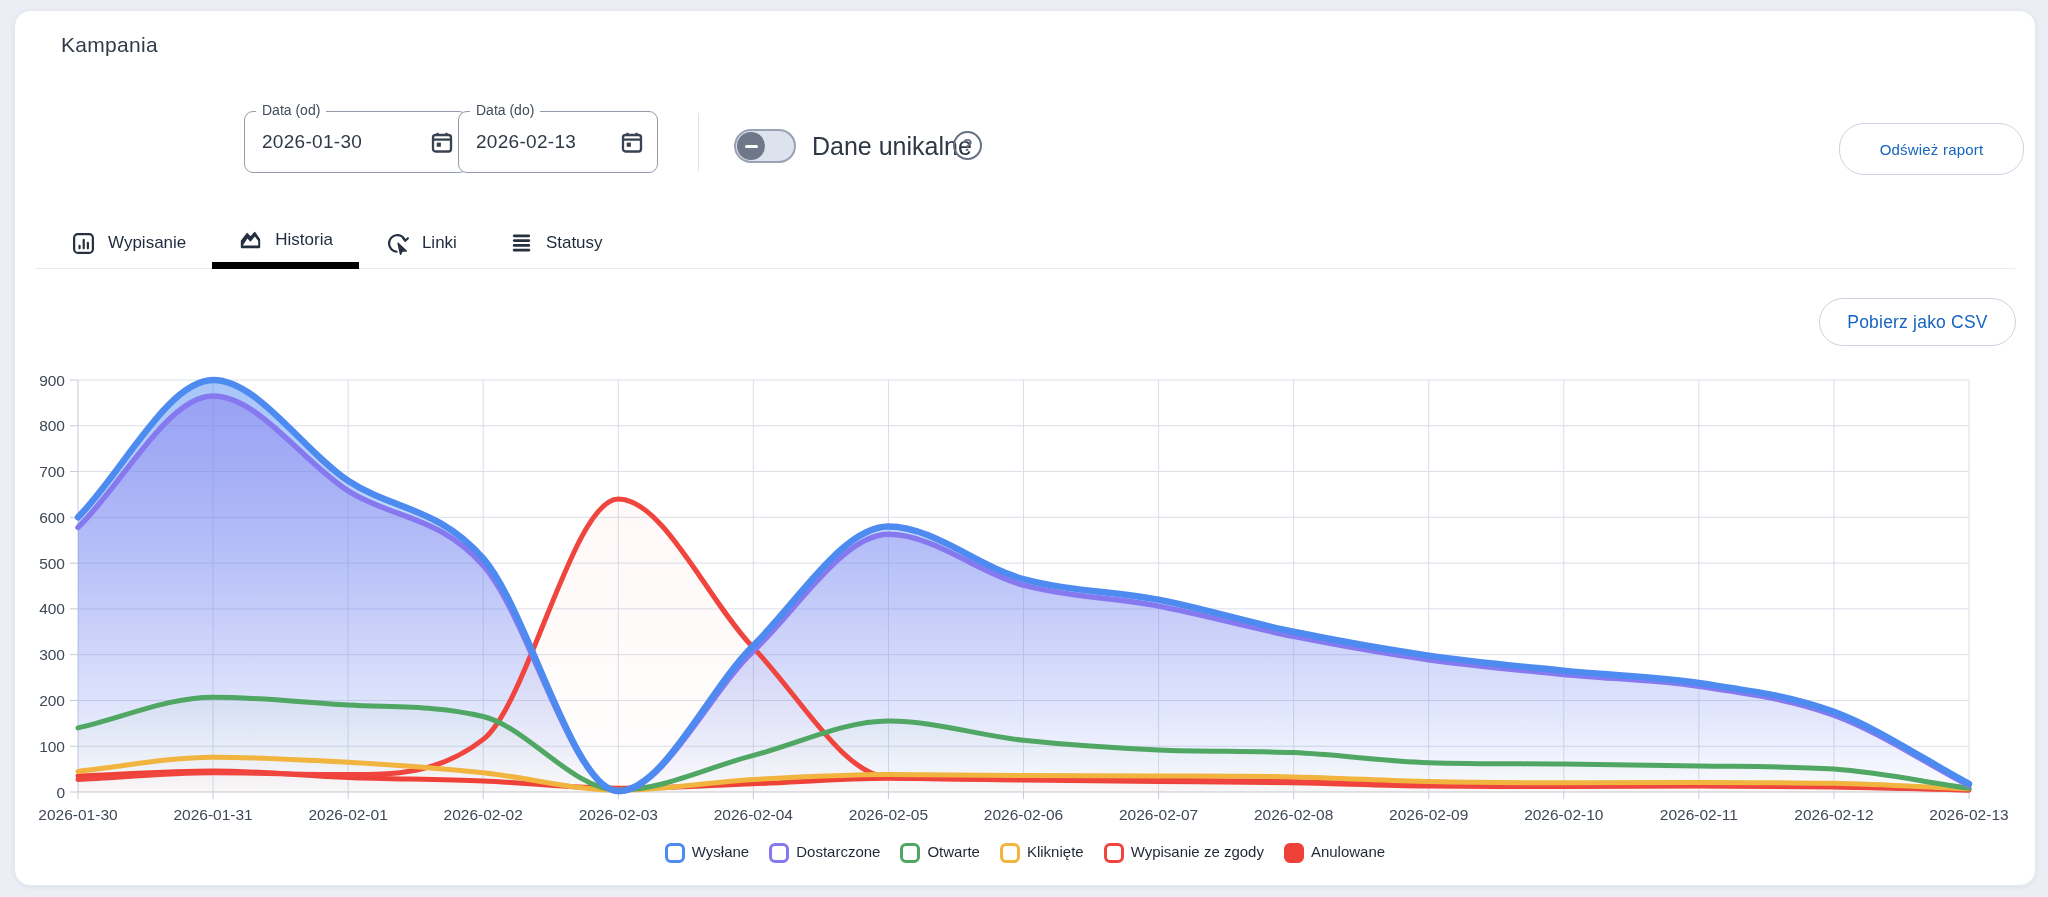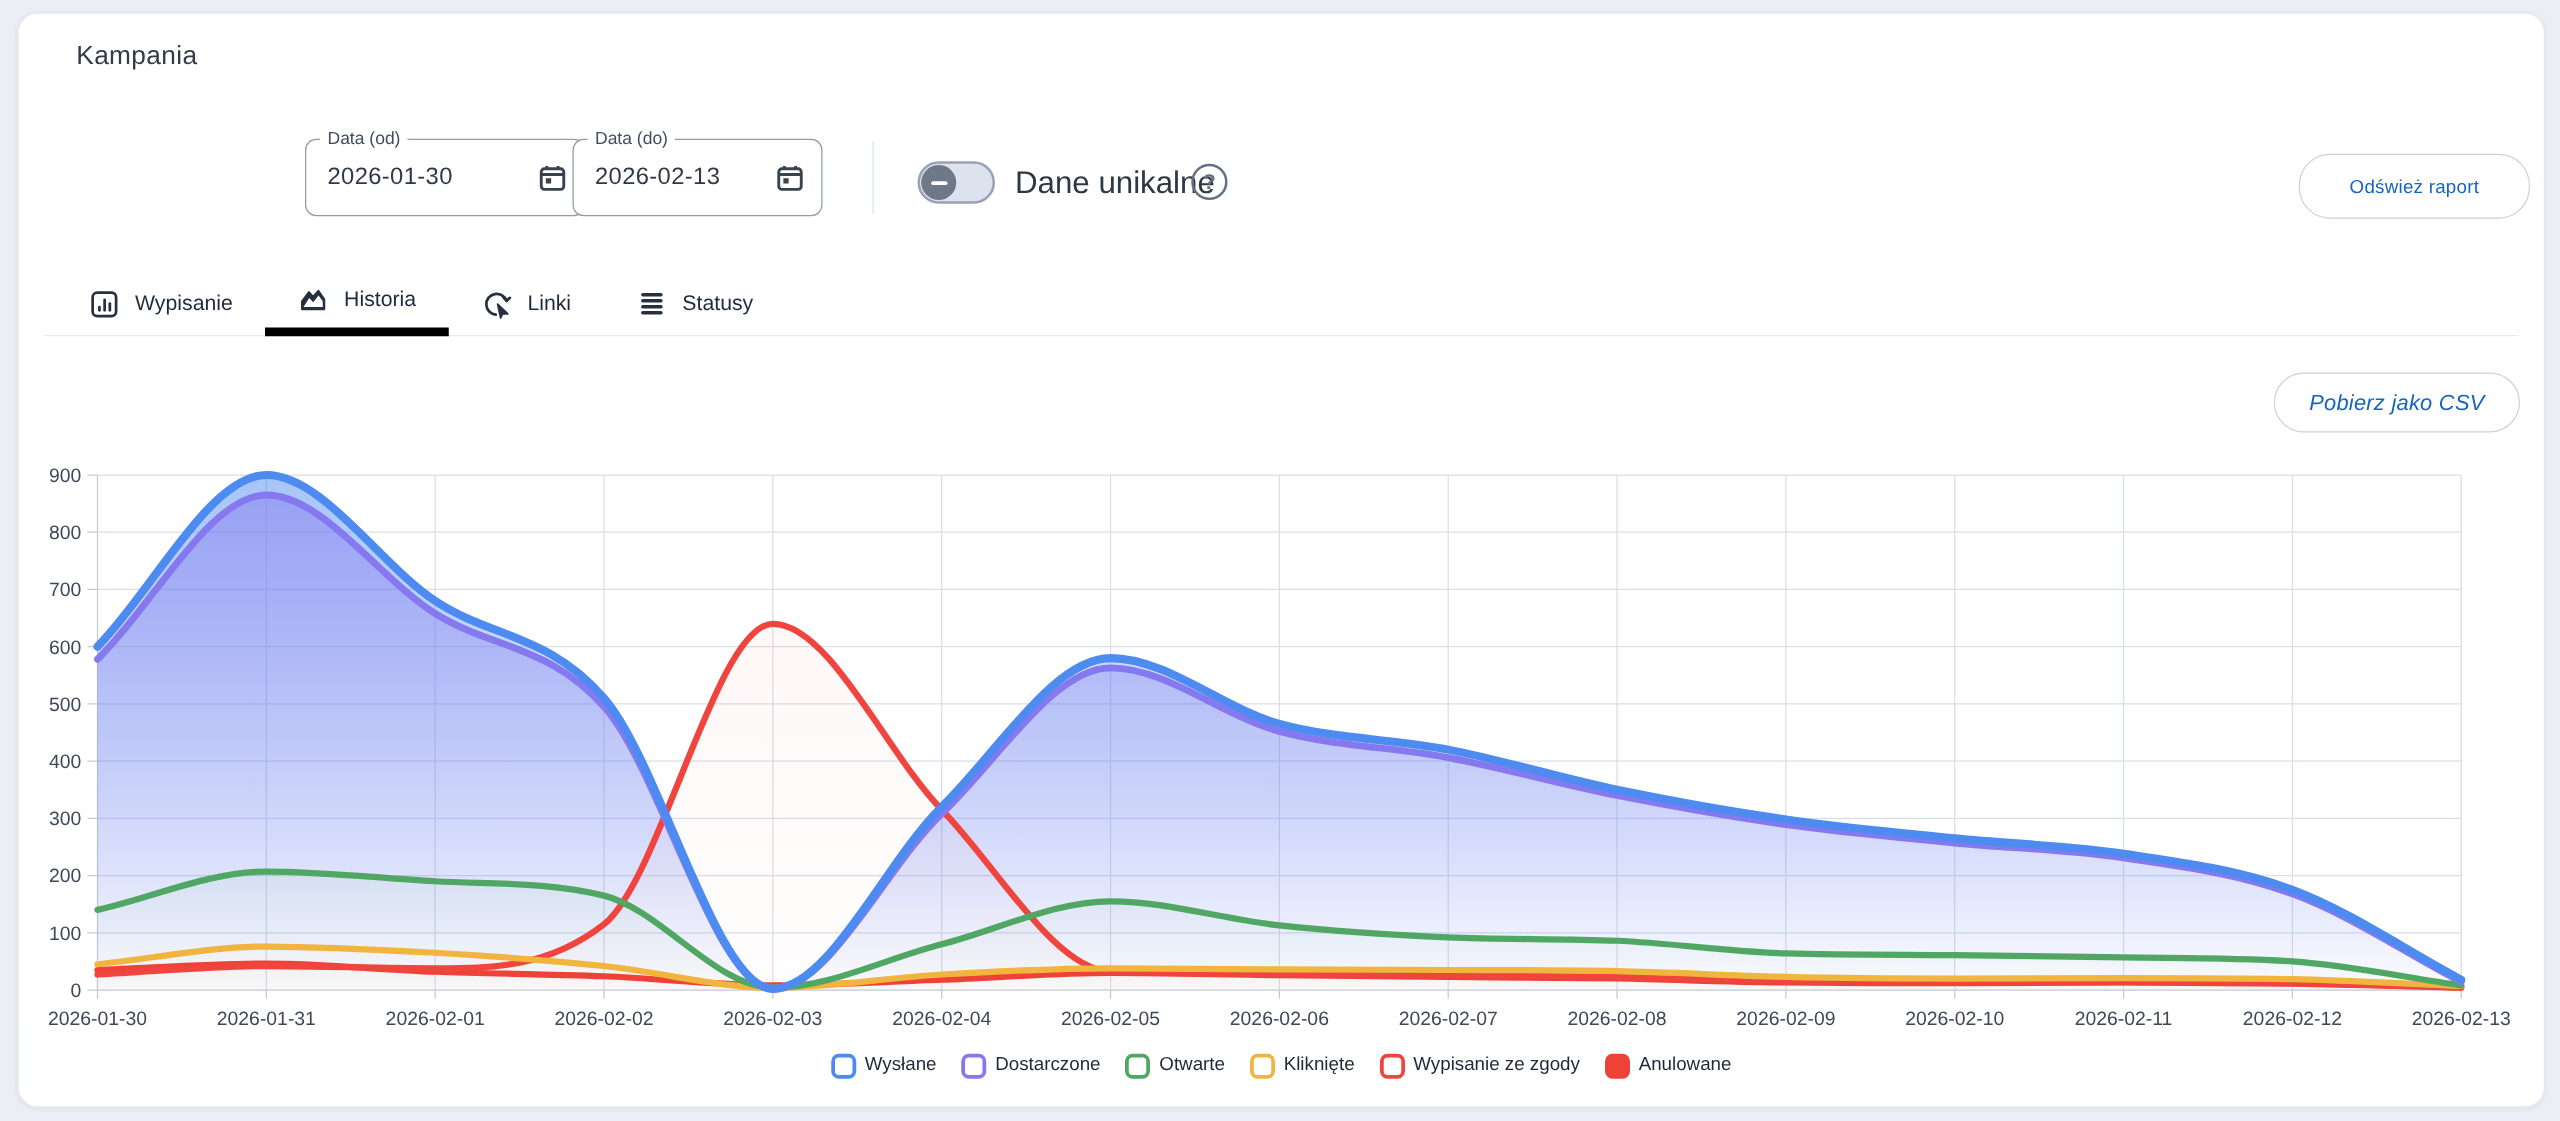--- a/index.html
+++ b/index.html
@@ -57,21 +57,21 @@
     border:2.5px solid #667083;box-sizing:border-box;color:#667083;
     font-size:17px;font-weight:700;display:flex;align-items:center;justify-content:center;
     cursor:pointer;
   }
   .pill-btn{
     position:absolute;background:#fff;border:1px solid #ccd3df;border-radius:25px;
     color:#1565c0;display:flex;align-items:center;justify-content:center;
     cursor:pointer;font-weight:500;letter-spacing:.2px;
   }
   .refresh-btn{left:1824px;top:112px;width:183px;height:50px;font-size:15px;}
-  .csv-btn{left:1804px;top:287px;width:195px;height:46px;font-size:17.5px;font-style:italic;}
+  .csv-btn{left:1804px;top:287px;width:195px;height:46px;font-size:17.5px;}
   
   .tabline{position:absolute;left:20px;right:20px;top:257px;height:1px;background:#e7ebf1;}
   .tabs{position:absolute;left:30px;top:206px;height:52px;display:flex;}
   .tab{
     display:flex;align-items:center;gap:12px;padding:0 26px;height:52px;
     font-size:17px;font-weight:500;color:#1f2b3d;cursor:pointer;box-sizing:border-box;
   }
   .tab.active{border-bottom:7px solid #000000;}
   .tab svg{display:block;}
   

